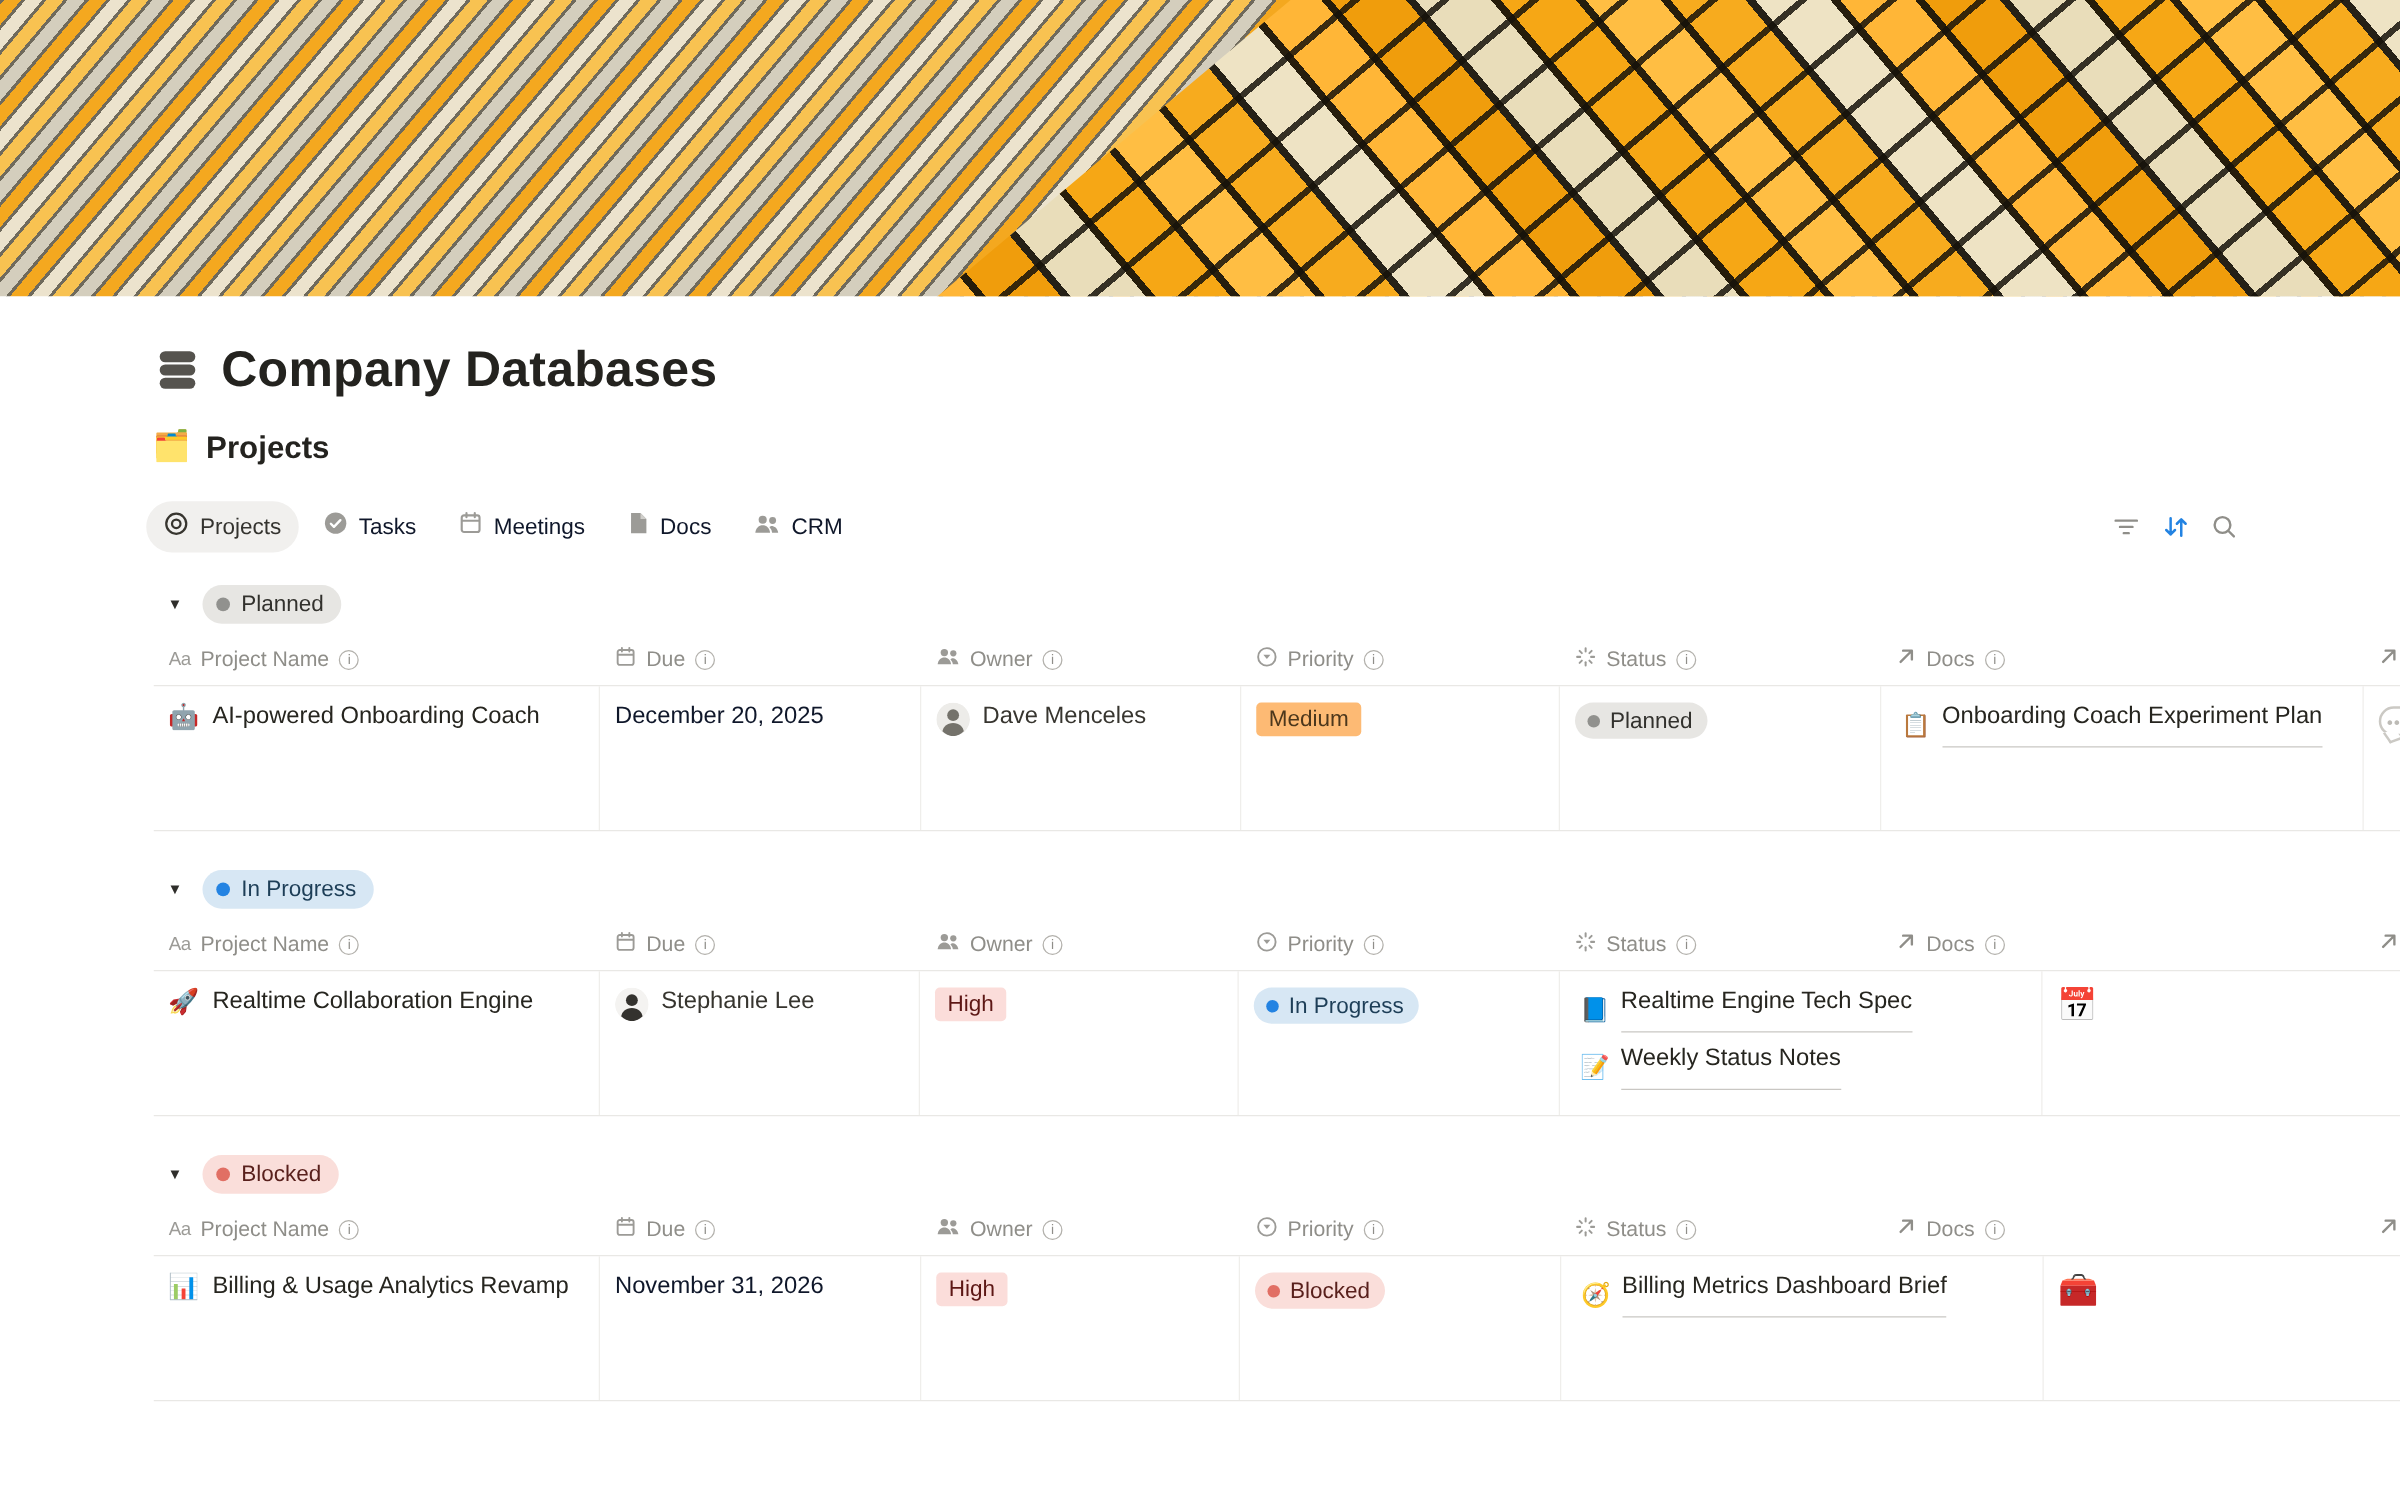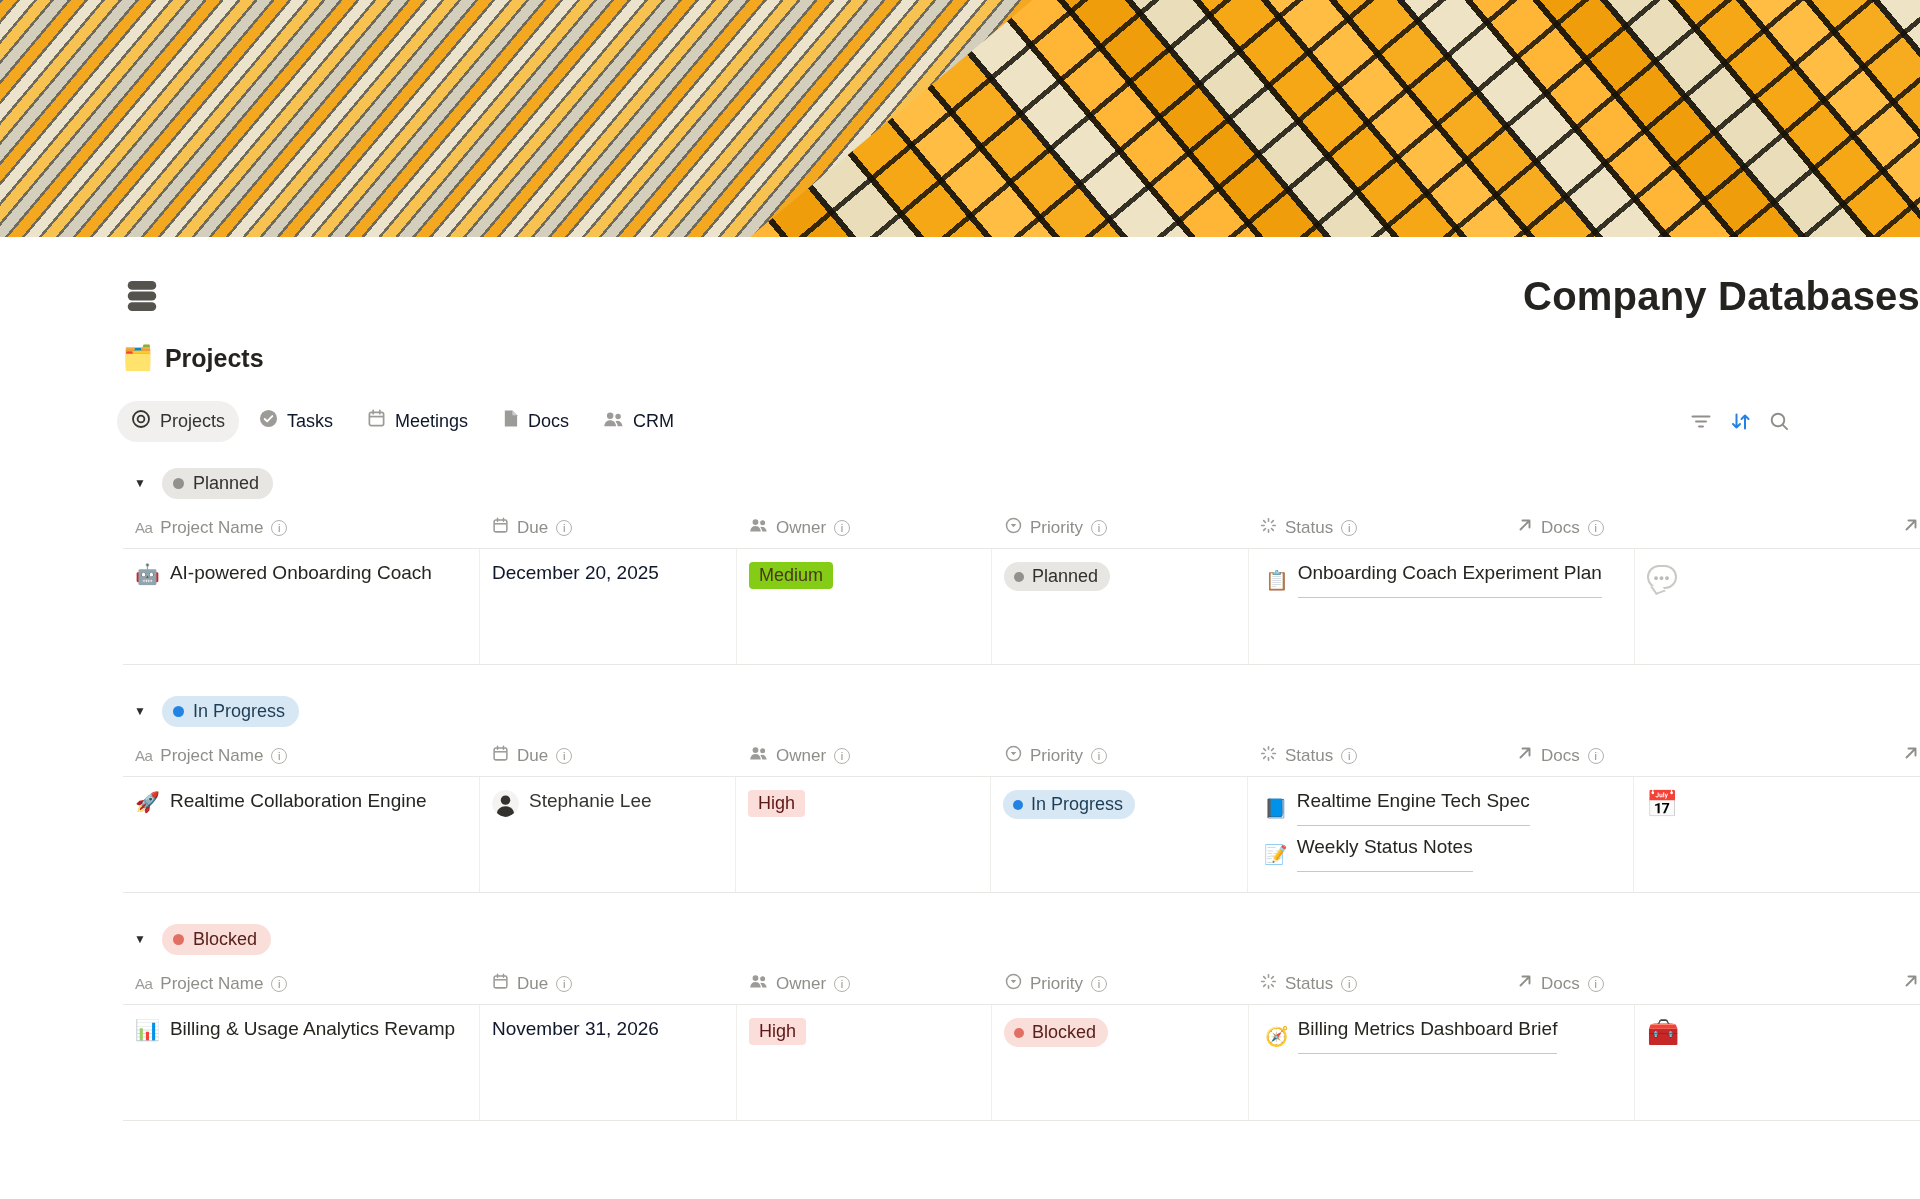--- a/index.html
+++ b/index.html
@@ -19,21 +19,21 @@
     background:
       repeating-linear-gradient(90deg, rgba(22,18,10,.93) 0 6px, transparent 6px 52px),
       repeating-linear-gradient(0deg, rgba(22,18,10,.85) 0 5px, transparent 5px 46px),
       repeating-linear-gradient(90deg, #f6a715 0 52px, #ffbe43 52px 104px, #f7ab1e 104px 156px,
         #eee3c4 156px 208px, #ffb637 208px 260px, #f09d0c 260px 312px, #e9ddba 312px 364px);
   }
 
   
   .content { padding:35px 0 0 123px; }
 
-  .title-row { display:flex; align-items:center; gap:16px; height:48px;justify-content:space-between; }
+  .title-row { display:flex; align-items:center; gap:16px; height:48px; }
   .title-row .page-title { font-size:40px; font-weight:700; color:#24231F; letter-spacing:.2px; }
   .db-icon { display:flex; }
 
   .subtitle-row { display:flex; align-items:center; gap:12px; margin-top:22px; height:32px; }
   .subtitle-row .emoji { font-size:24px; line-height:1; }
   .subtitle-row .collection-title { font-size:25px; font-weight:700; color:#24231F; }
 
   
   .tabs-row { display:flex; justify-content:space-between; align-items:center; margin-top:25px;
               margin-left:-6px; padding-right:130px; height:44px; }
@@ -259,22 +259,30 @@
         </div>
       </div>
       <div class="trow">
         <div class="cell c-name name-cell">
           <span class="row-emoji">🤖</span>
           <span>AI-powered Onboarding Coach</span>
         </div>
         <div class="cell c-due due-cell">
           <span>December 20, 2025</span>
         </div>
+        <div class="cell c-owner owner-cell">
+          <span class="avatar"><svg width="27" height="27" viewBox="0 0 24 24">
+                <circle cx="12" cy="12" r="12" fill="#EDECE9"></circle>
+                <circle cx="12" cy="9" r="4.2" fill="#74726B"></circle>
+                <path d="M12 14.5c-4.4 0-7 2.6-7.6 6A12 12 0 0012 24a12 12 0 007.6-3.5c-.6-3.4-3.2-6-7.6-6z" fill="#74726B"></path>
+              </svg></span>
+          <span>Dave Menceles</span>
+        </div>
         <div class="cell c-priority">
-          <span class="tag" style="background-color: #84cc16; color: rgb(76, 55, 28);">Medium</span>
+          <span class="tag" style="background-color: #fdba74; color: rgb(76, 55, 28);">Medium</span>
         </div>
         <div class="cell c-status">
           <span class="status-pill" style="background-color: rgb(231, 230, 227); color: rgb(50, 49, 45);">
             <span class="sdot" style="background-color: rgb(145, 145, 142);"></span>
             <span>Planned</span>
           </span>
         </div>
         <div class="cell c-docs docs-cell">
           <span class="doc-link">
             <span class="doc-emoji">📋</span>

